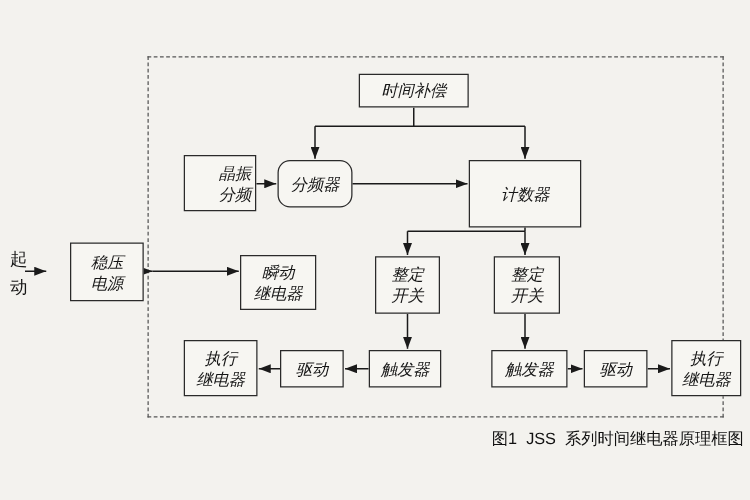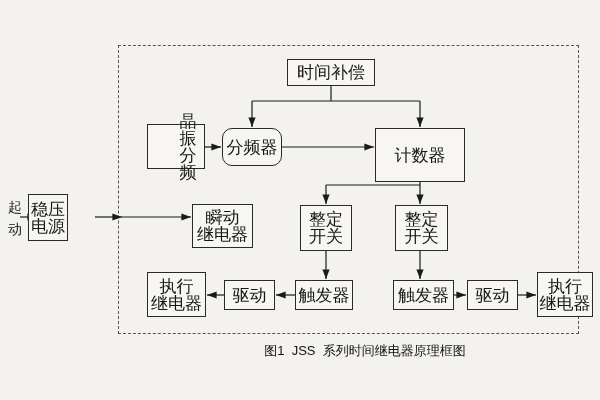--- a/index.html
+++ b/index.html
@@ -13,29 +13,29 @@
   .dashed-frame{
     position:absolute;left:118px;top:45px;width:461px;height:289px;
     border:1px dashed #555;box-sizing:border-box;
   }
   .wires{position:absolute;left:0;top:0;width:600px;height:400px;}
   .box{
     position:absolute;box-sizing:border-box;
     border:1px solid #2a2a2a;background:#f7f6f2;
     display:flex;align-items:center;justify-content:center;
     text-align:center;white-space:pre-line;
-    font-size:17px;line-height:17px;color:#161616;
+    font-size:13px;line-height:17px;color:#161616;font-style:italic;
   }
   .free-label{
     position:absolute;white-space:pre-line;text-align:center;
     font-size:14px;line-height:22px;color:#161616;
   }
   .caption{
     position:absolute;left:135px;top:342px;width:460px;
-    text-align:center;font-size:13px;color:#111;white-space:pre;
+    text-align:right;font-size:13px;color:#111;white-space:pre;
   }
 </style>
 </head>
 <body>
 
 <div class="canvas">
 
   <div class="dashed-frame"></div>
 
   <svg class="wires" viewBox="0 0 600 400">
@@ -72,21 +72,21 @@
 
   <div class="box" style="left:287px;top:59px;width:88px;height:27px;">时间补偿</div>
 
   <div class="box" style="left:147px;top:124px;width:58px;height:45px;padding-left:24px;">晶振
 分频</div>
 
   <div class="box" style="left:222px;top:128px;width:60px;height:38px;border-radius:10px;">分频器</div>
 
   <div class="box" style="left:375px;top:128px;width:90px;height:54px;">计数器</div>
 
-  <div class="box" style="left:28px;top:194px;width:40px;height:47px;">稳压
+  <div class="box" style="left:56px;top:194px;width:59px;height:47px;">稳压
 电源</div>
 
   <div class="box" style="left:192px;top:204px;width:61px;height:44px;">瞬动
 继电器</div>
 
   <div class="box" style="left:300px;top:205px;width:52px;height:46px;">整定
 开关</div>
 
   <div class="box" style="left:395px;top:205px;width:53px;height:46px;">整定
 开关</div>

